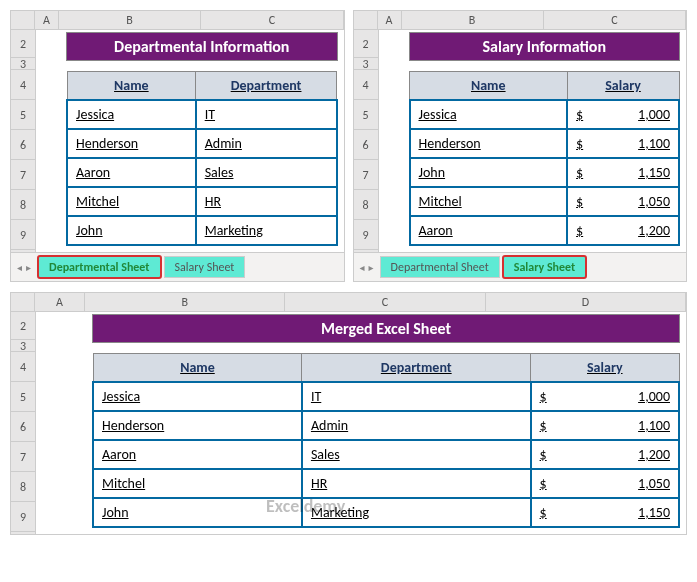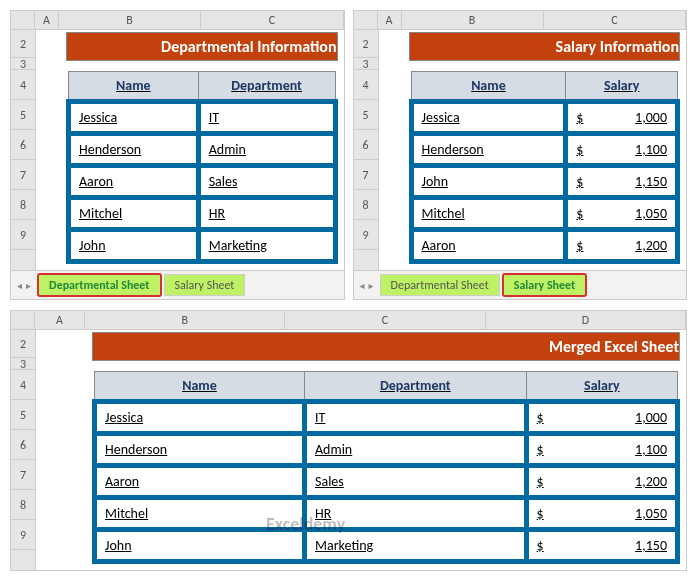--- a/index.html
+++ b/index.html
@@ -49,45 +49,45 @@
     align-items: center;
     justify-content: center;
     box-sizing: border-box;
   }
   .grid-content {
     flex: 1;
     position: relative;
     padding: 0 6px 6px 6px;
   }
   .title-bar {
-    background: #c2410c;
+    background: #701a75;
     color: #fff;
     font-weight: bold;
     font-size: 16px;
-    text-align: right;
+    text-align: center;
     padding: 4px 0;
     border: 1px solid #888;
     margin-top: 2px;
   }
   .data-table {
     border-collapse: collapse;
     width: 100%;
     margin-top: 10px;
     text-decoration: underline;
   }
   .data-table th {
     background: #d6dce4;
     color: #1f3864;
     font-weight: bold;
     border: 1px solid #888;
     padding: 5px 8px;
     font-size: 14px;
   }
   .data-table td {
-    border: 5px solid #0369a1;
+    border: 2px solid #0369a1;
     padding: 5px 8px;
     font-size: 14px;
   }
   .salary-cell {
     display: flex;
     justify-content: space-between;
   }
   .tab-strip {
     display: flex;
     align-items: center;
@@ -99,21 +99,21 @@
   .nav-arrows {
     display: flex;
     gap: 4px;
     color: #888;
     font-size: 10px;
     padding-right: 6px;
   }
   .tab {
     padding: 3px 10px;
     border: 1px solid #ccc;
-    background: #bef264;
+    background: #5eead4;
     color: #555;
     margin-right: 2px;
   }
   .tab.active {
     color: #218838;
     font-weight: bold;
     border: 2px solid #d63031;
     border-radius: 3px;
   }
   .bottom-panel {

